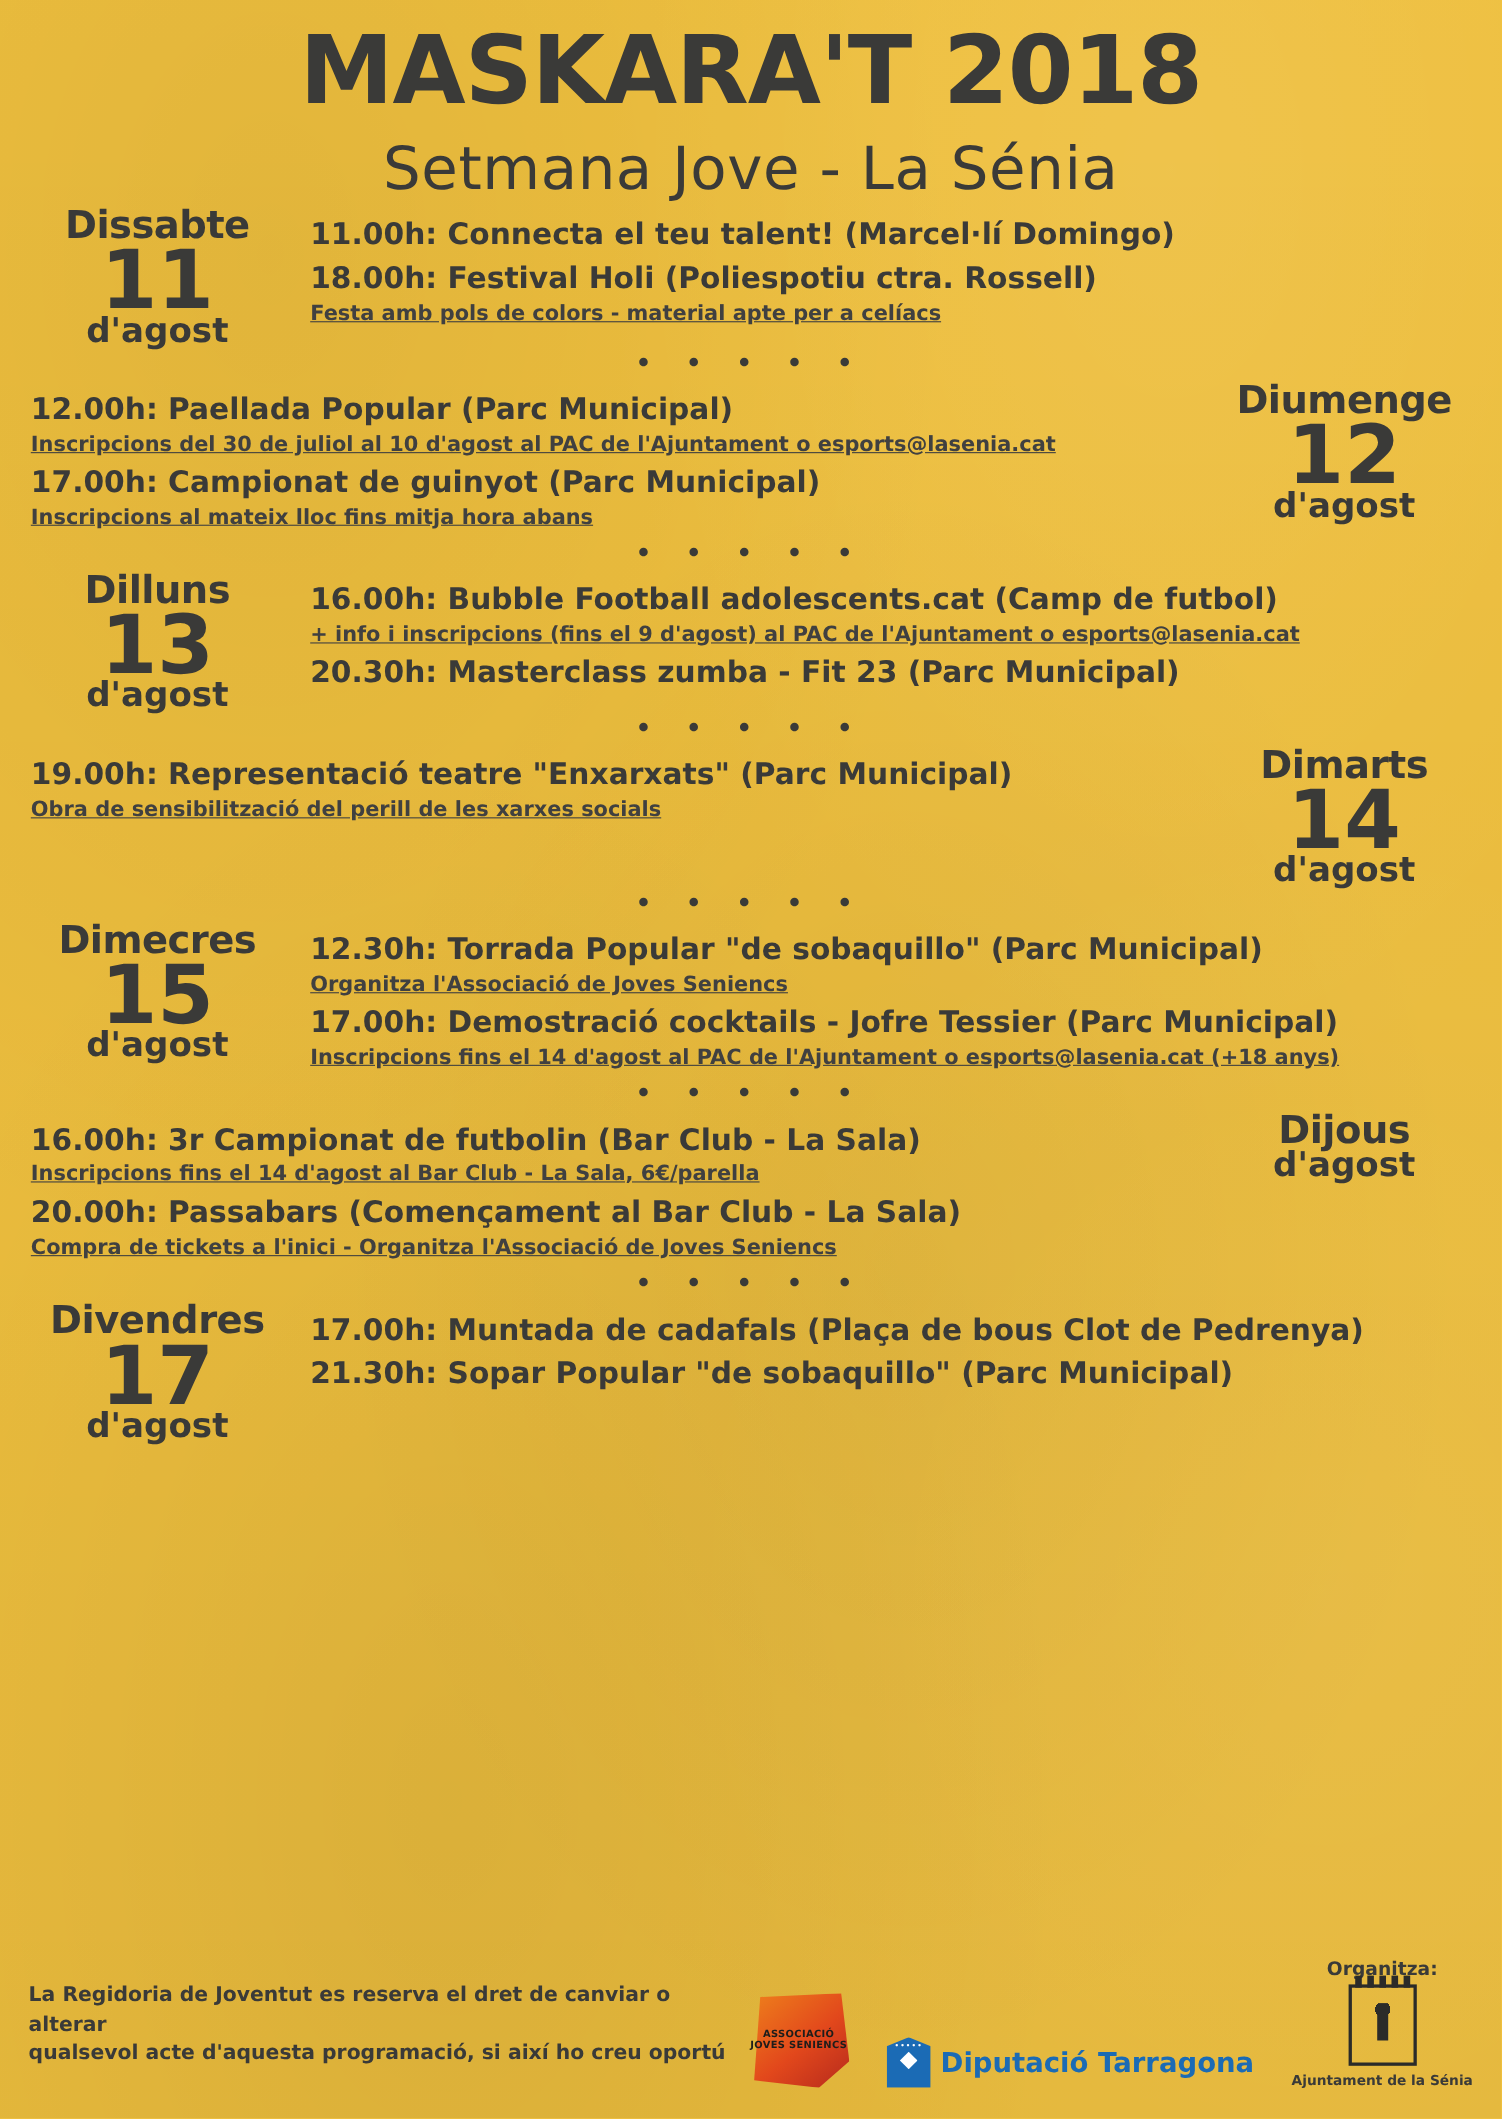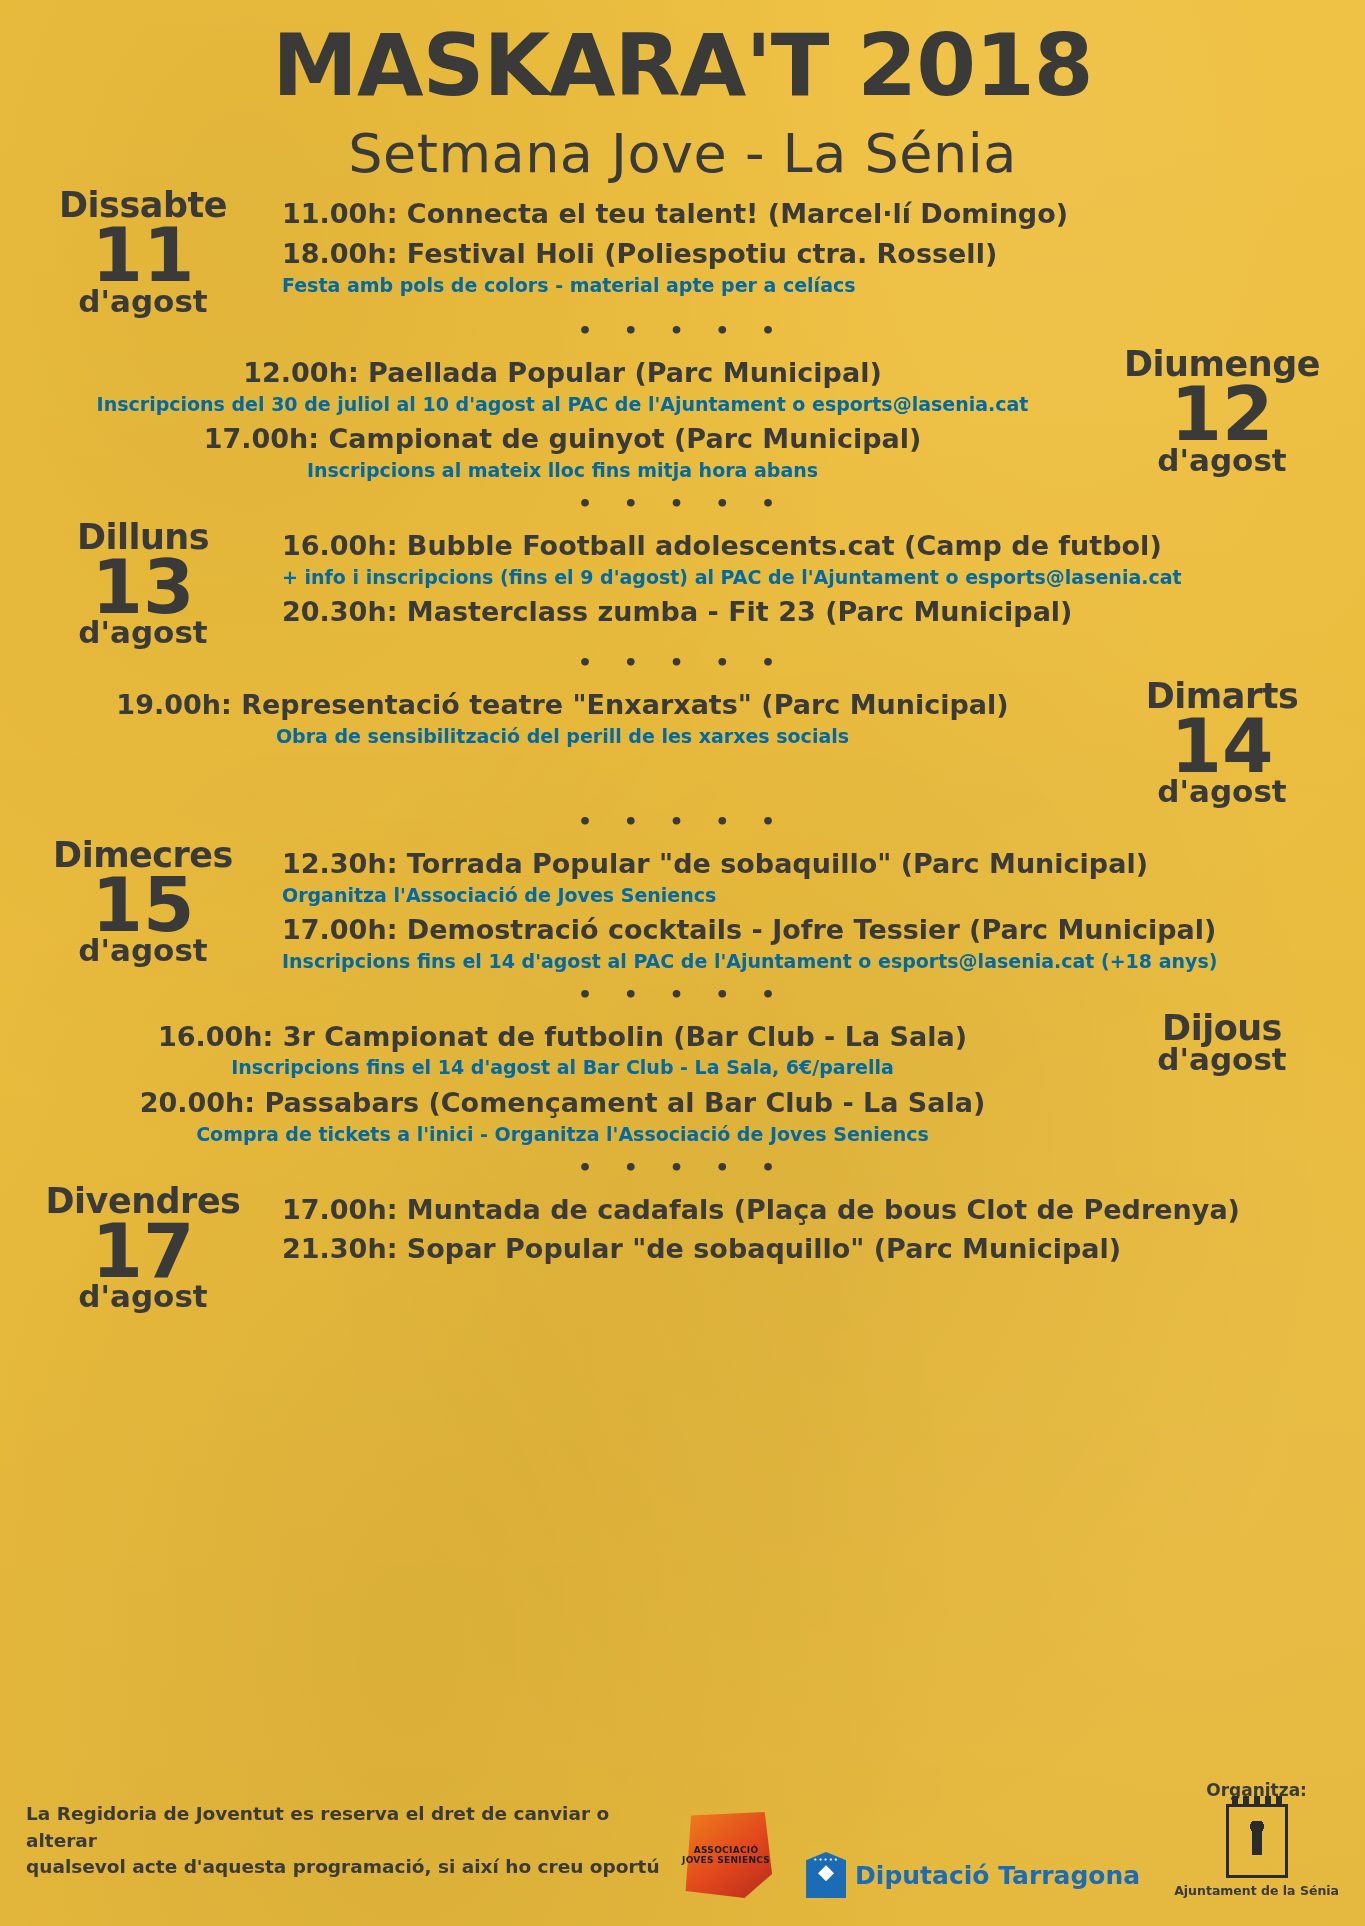--- a/index.html
+++ b/index.html
@@ -79,35 +79,36 @@
     font-size: 31px;
     font-weight: 700;
     display: block;
   }
 
   .events {
     flex: 1 1 auto;
     padding-top: 12px;
   }
   .events.align-left { text-align: left; padding-left: 12px; }
-  .events.align-right { text-align: center; padding-right: 10px; }
+  .events.align-right { text-align: left; padding-right: 10px; }
 
   .event { margin-bottom: 6px; }
   .event .etitle {
     font-size: 27px;
     font-weight: 700;
     line-height: 1.25;
     color: #3a3a38;
   }
   .event .enote {
     font-size: 19px;
     font-weight: 700;
     line-height: 1.3;
-    color: #0369a1;
+    color: #404040;
     margin-top: 2px;
+    text-decoration: underline;
   }
 
   
   .dots {
     text-align: center;
     margin: 4px 0 2px 0;
     letter-spacing: 12px;
     font-size: 22px;
     line-height: 1;
     color: #3a3a38;

